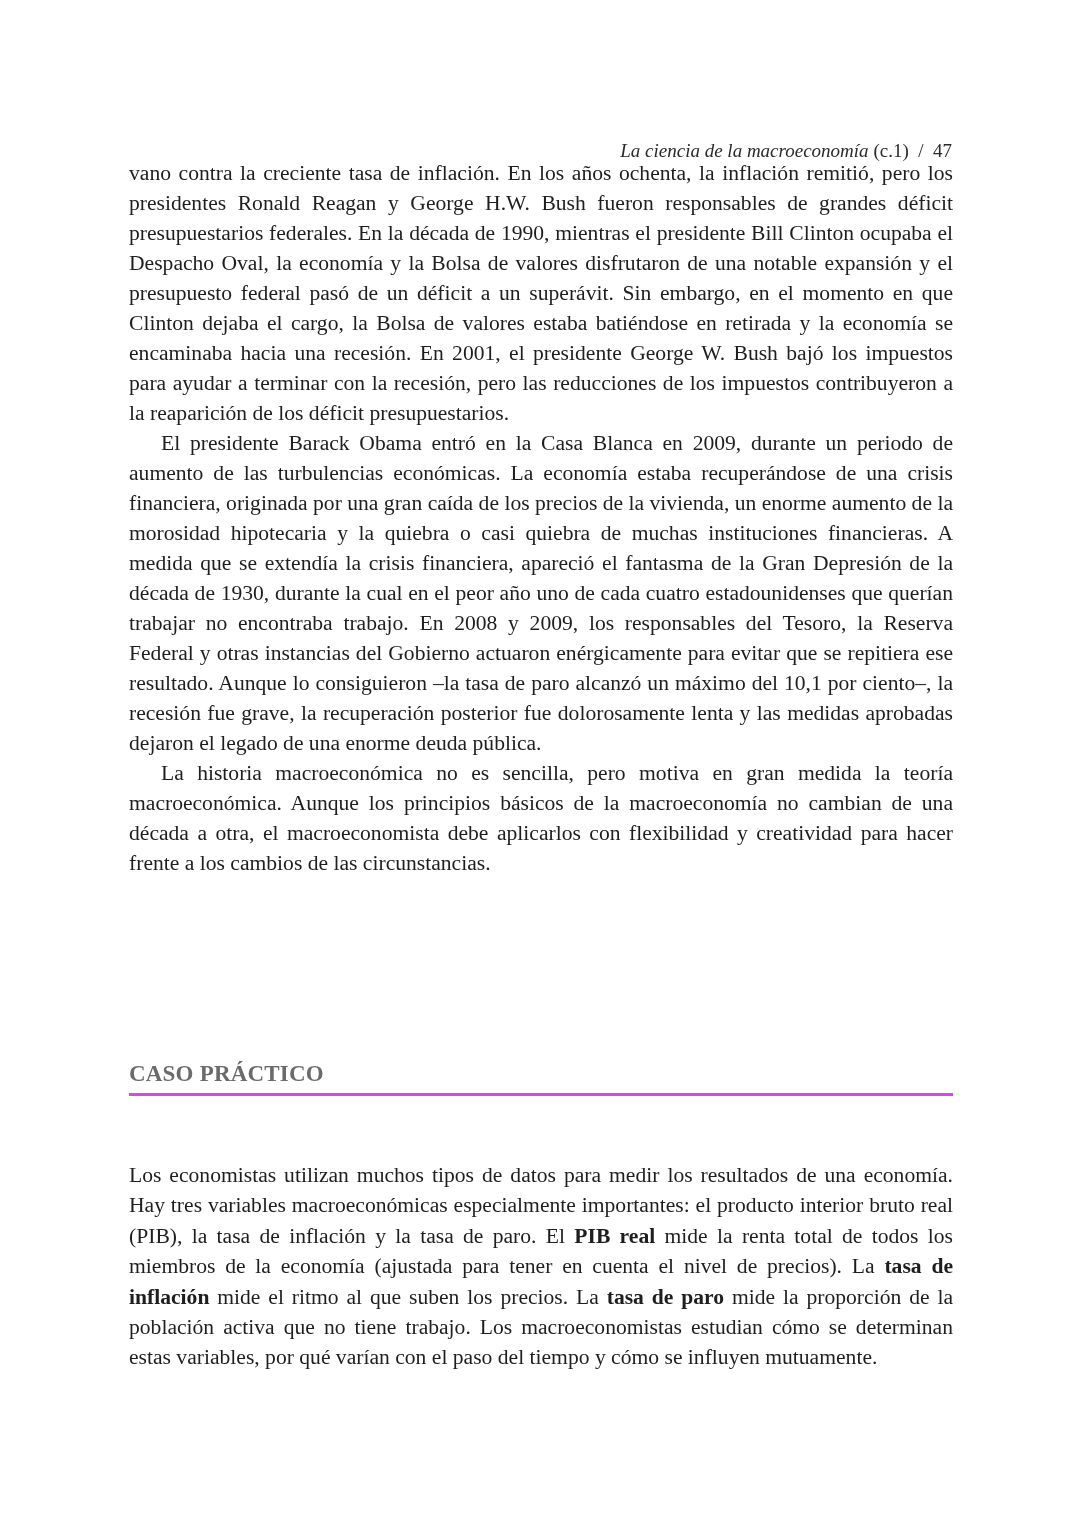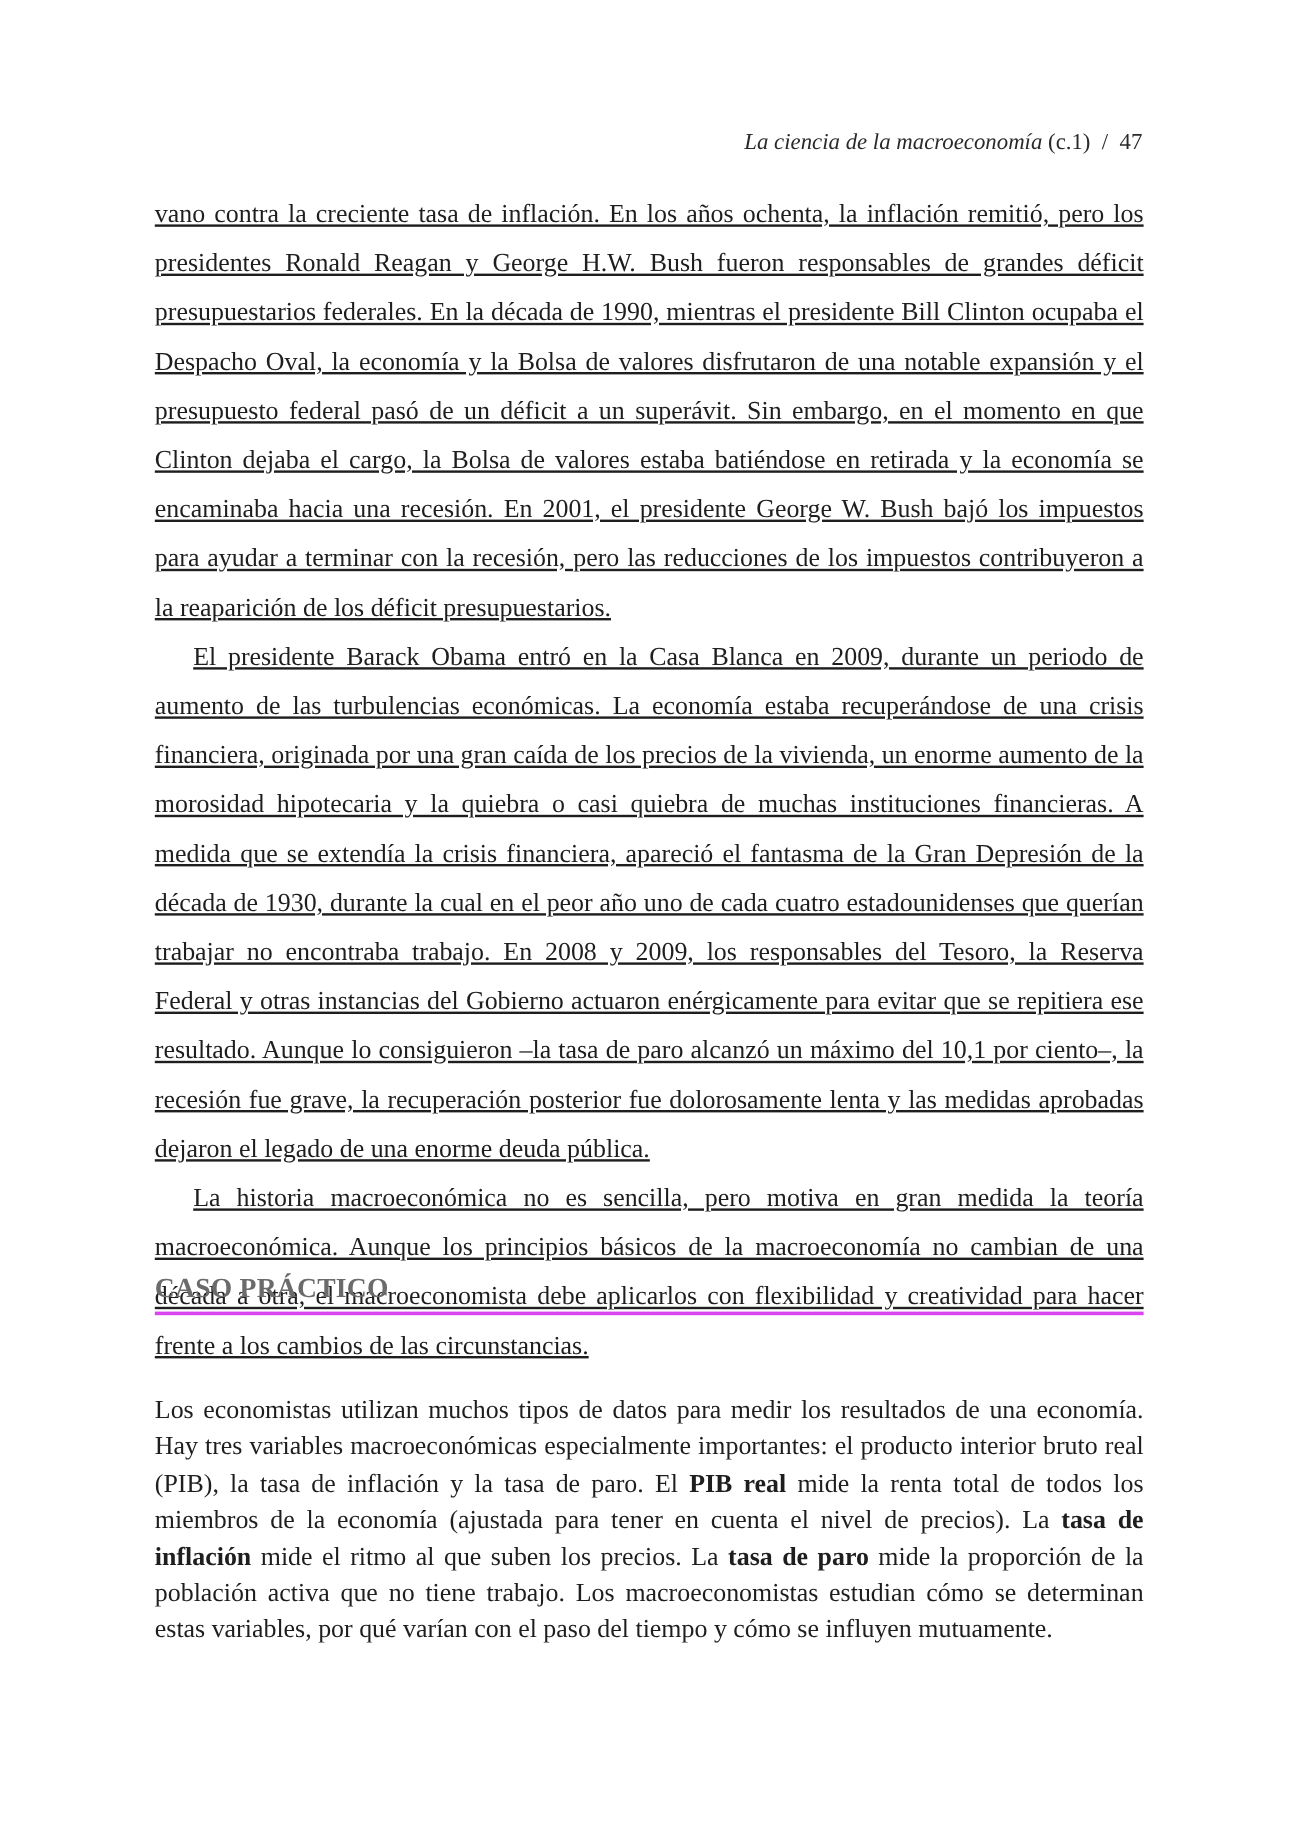--- a/index.html
+++ b/index.html
@@ -6,36 +6,35 @@
     body {
       width: 1080px;
       height: 1523px;
       position: relative;
       font-family: "Liberation Serif", "DejaVu Serif", serif;
       color: #1e1e1e;
       overflow: hidden;
     }
     .running-head {
       position: absolute;
-      top: 108px;
+      top: 140px;
       right: 128px;
       font-size: 19px;
       color: #2a2a2a;
       white-space: nowrap;
     }
     .running-head .title { font-style: italic; }
     .body-text {
       position: absolute;
       left: 129px;
       top: 158px;
       width: 824px;
       font-size: 21.6px;
-      line-height: 41px;
+      line-height: 30px;
       text-align: justify;
-      text-decoration: underline;
     }
     .body-text p { margin: 0; }
     .body-text p.indent { text-indent: 32px; }
     .case-block {
       position: absolute;
       left: 129px;
       top: 1058px;
       width: 824px;
     }
     .case-label {

